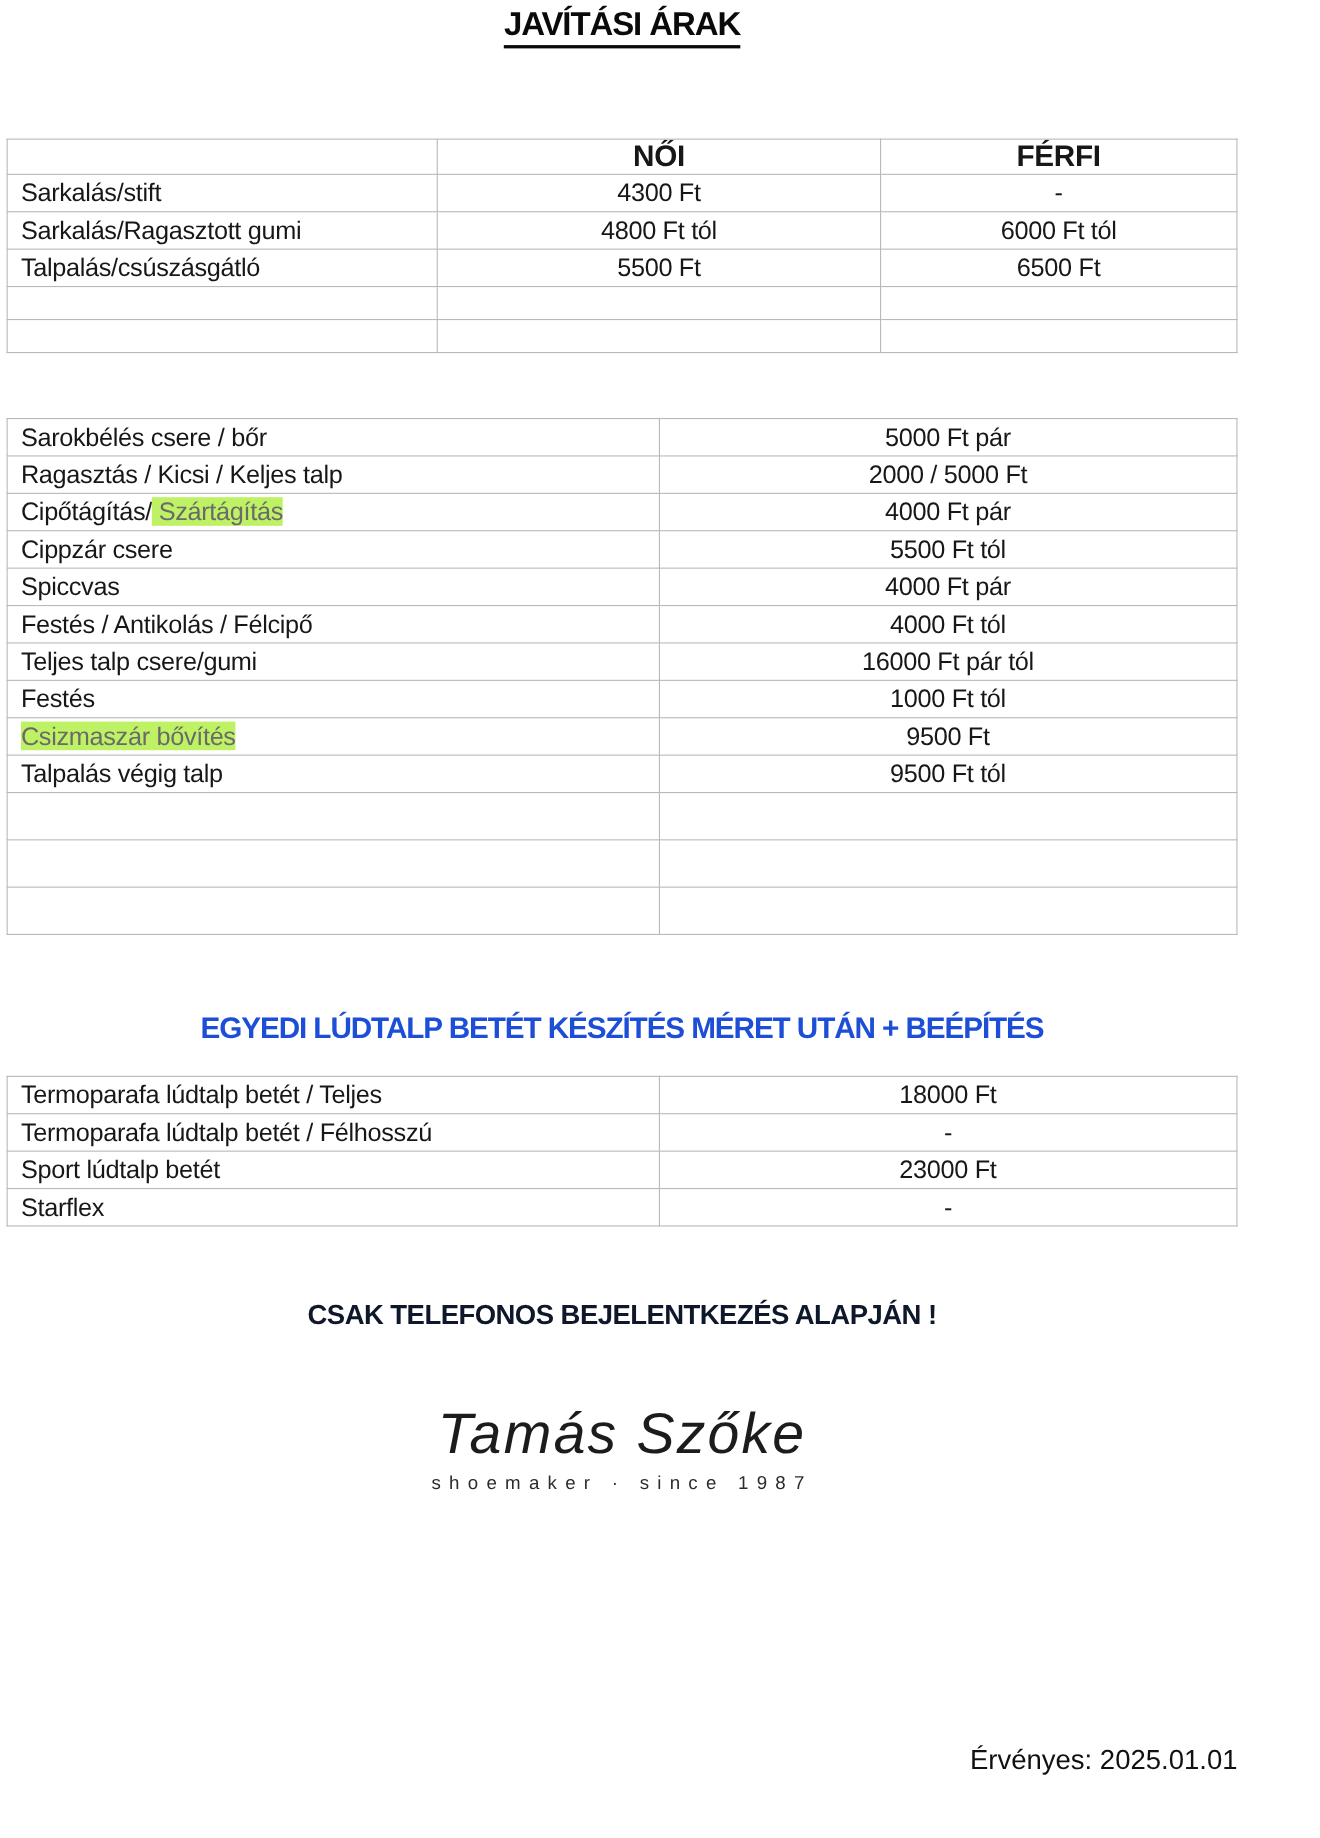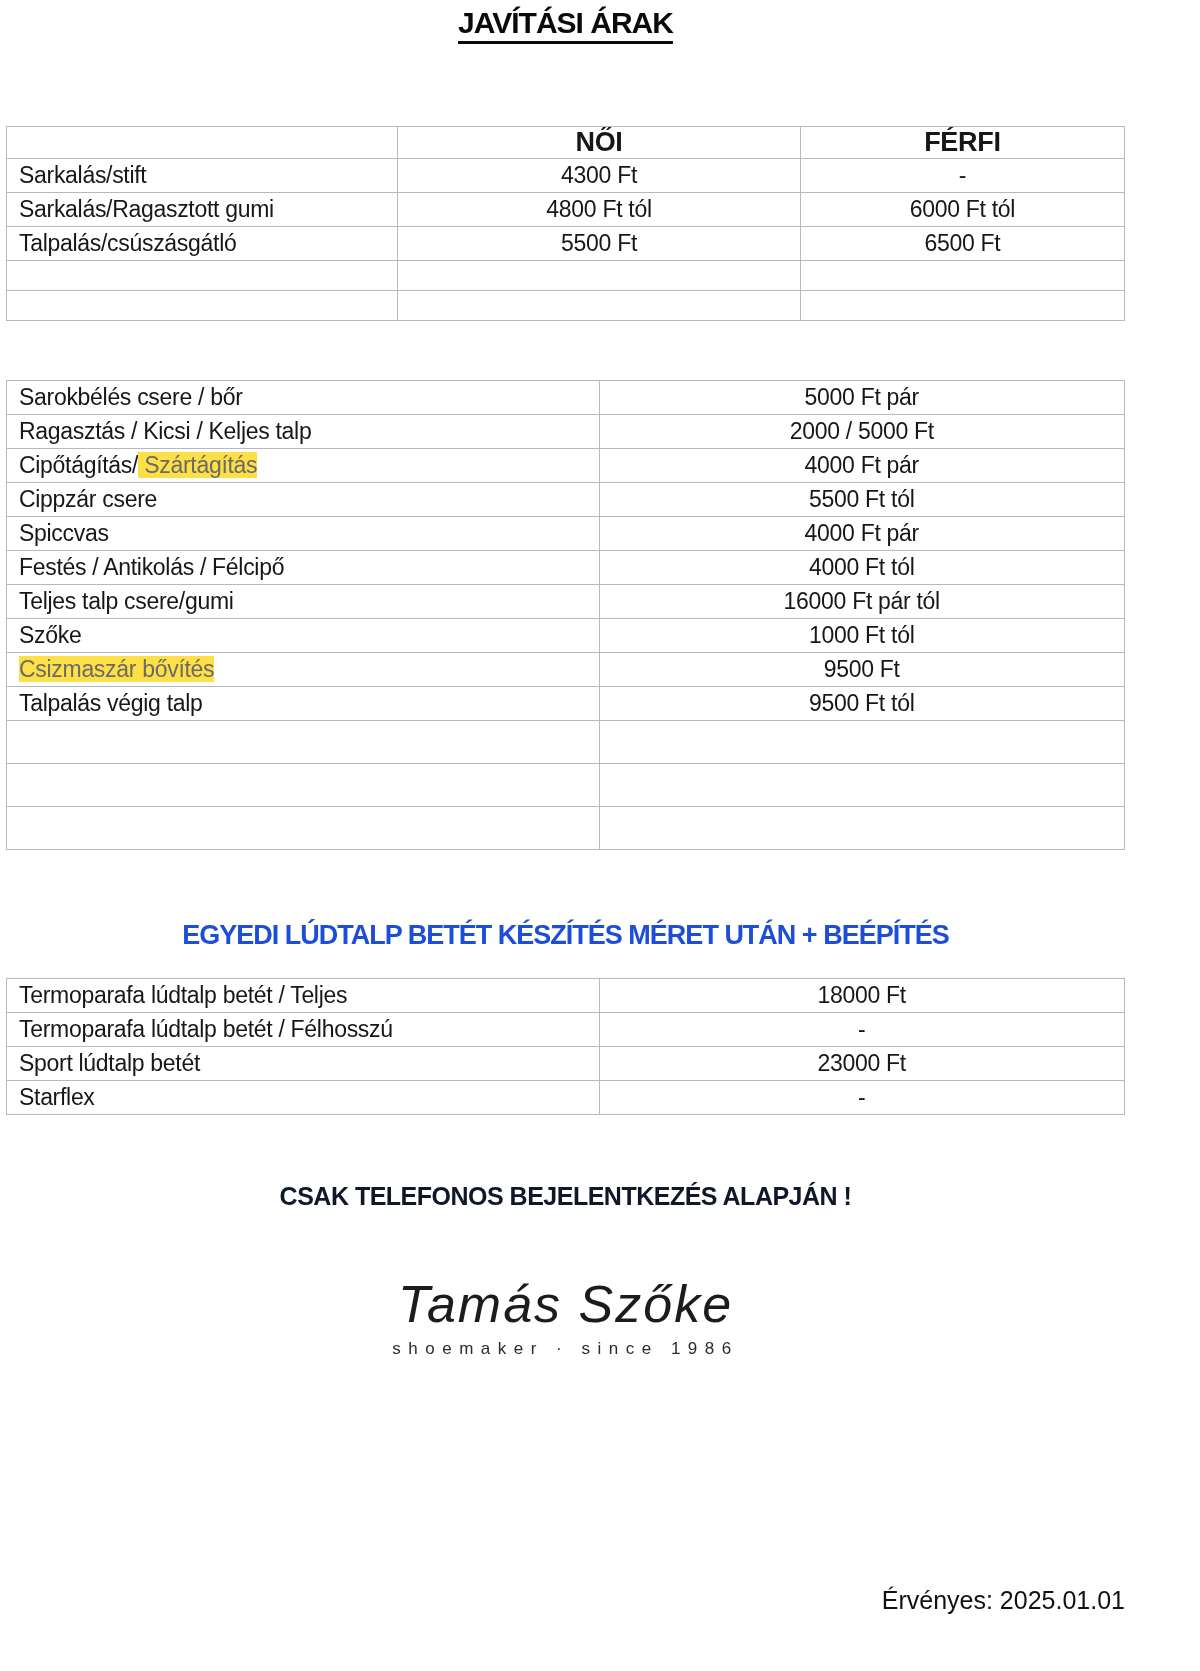--- a/index.html
+++ b/index.html
@@ -65,21 +65,21 @@
 
   .pricing-table-wrap { top: 126px; }
   .pricing-table tbody tr:nth-child(4) td,
   .pricing-table tbody tr:nth-child(5) td { height: 29px; }
 
   .services-table-wrap { top: 380px; }
   .services-table tbody tr:nth-child(n+11) td { height: 42px; }
 
   .muted {
     color: #6a6a6a;
-    background: #fde047;
+    background: #bef264;
   }
 
   
   .insole-heading {
     top: 920px;
     text-align: center;
     font-size: 27px;
     font-weight: bold;
     letter-spacing: -1px;
     color: #1d4ed8;
@@ -202,21 +202,21 @@
             </tr>
             <tr>
               <td><span>Festés / Antikolás / Félcipő</span></td>
               <td><span>4000 Ft tól</span></td>
             </tr>
             <tr>
               <td><span>Teljes talp csere/gumi</span></td>
               <td><span>16000 Ft pár tól</span></td>
             </tr>
             <tr>
-              <td><span>Szőke</span></td>
+              <td><span>Festés</span></td>
               <td><span>1000 Ft tól</span></td>
             </tr>
             <tr>
               <td><span class="muted">Csizmaszár bővítés</span></td>
               <td><span>9500 Ft</span></td>
             </tr>
             <tr>
               <td><span>Talpalás végig talp</span></td>
               <td><span>9500 Ft tól</span></td>
             </tr>
@@ -262,19 +262,19 @@
               <td><span>-</span></td>
             </tr>
           </tbody>
       </table>
     </div>
 
     <div class="block phone-note">CSAK TELEFONOS BEJELENTKEZÉS ALAPJÁN !</div>
 
     <div class="block logo-wrap">
       <div class="logo-script">Tamás Szőke</div>
-      <div class="logo-tagline">shoemaker · since 1986</div>
+      <div class="logo-tagline">shoemaker · since 1987</div>
     </div>
 
     <div class="block valid-wrap">Érvényes: 2025.01.01</div>
 
   </div>
 </div>
 
 </body></html>

